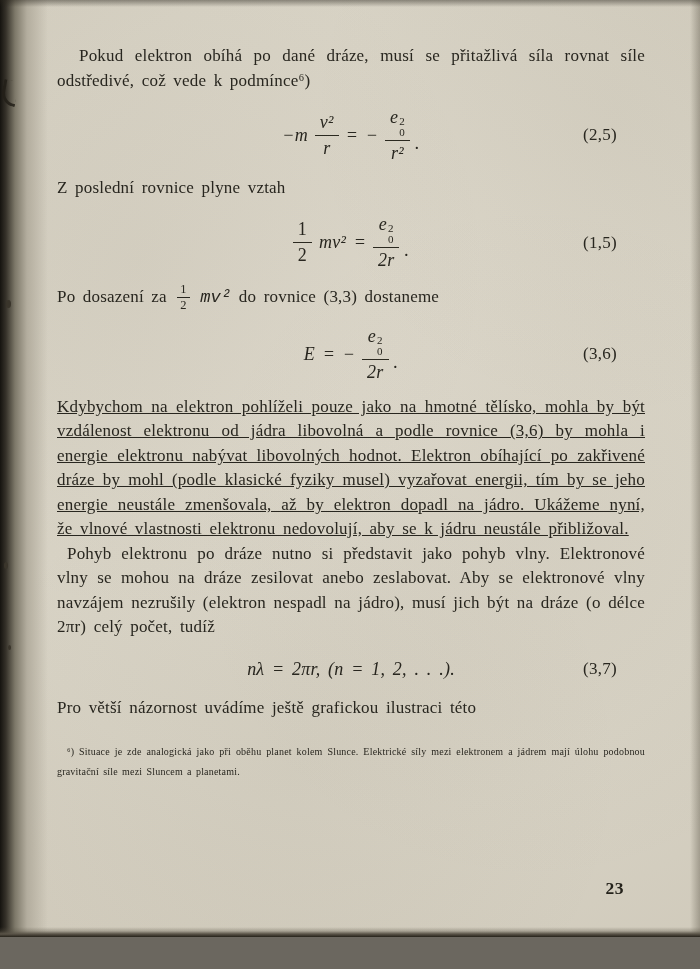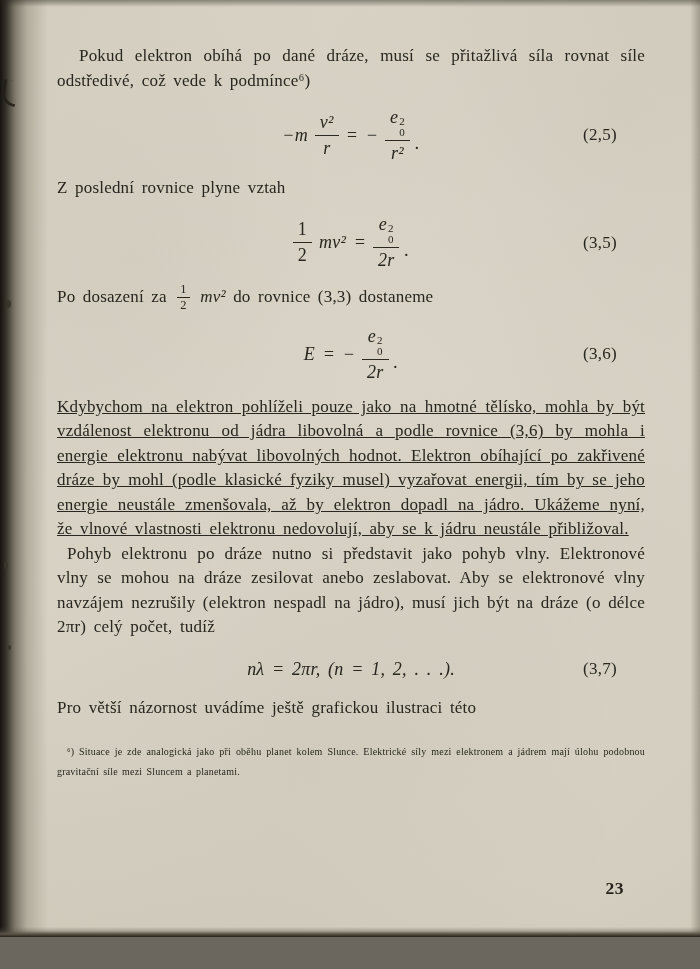--- a/index.html
+++ b/index.html
@@ -99,21 +99,21 @@
   .supsub .ss { display: block; }
   .tok.end { transform: translateY(8px); margin-left: -2px; }
   .eq-inline-row { font-size: 18px; }
 
   .ifrac {
     display: inline-block; text-align: center; vertical-align: middle;
     font-size: 12.5px; line-height: 1.05; margin: 0 3px; font-style: normal;
   }
   .ifrac .num { display: block; border-bottom: 1px solid #28261f; padding: 0 3px 1px; }
   .ifrac .den { display: block; padding-top: 1px; }
-  .mathit { font-style: italic; }
+  .mathit { font-style: italic; font-family: Liberation Mono, monospace; }
 
   .footnote {
     margin-top: 22px;
     font-size: 10px; line-height: 19.5px;
     word-spacing: 1.5px;
   }
   .page-num {
     position: absolute; top: 878px; right: 76px;
     font-size: 17.5px; font-weight: bold; letter-spacing: .5px;
     color: #24221b;
@@ -169,21 +169,21 @@
         <span class="tok">mv² =</span>
         <span class="frac">
           <span class="num"><span>e</span><span class="supsub">
                 <span class="ss">2</span>
                 <span class="ss">0</span>
               </span></span>
           <span class="den">2r</span>
         </span>
         <span class="tok end">.</span>
       </span>
-      <span class="eq-number">(3,5)</span>
+      <span class="eq-number">(1,5)</span>
     </div>
 
     <p class="para p3">
       <span>Po dosazení za</span>
       <span class="ifrac"><span class="num">1</span><span class="den">2</span></span>
       <span class="mathit">mv²</span>
       <span>do rovnice (3,3) dostaneme</span>
     </p>
 
     <div class="equation">

